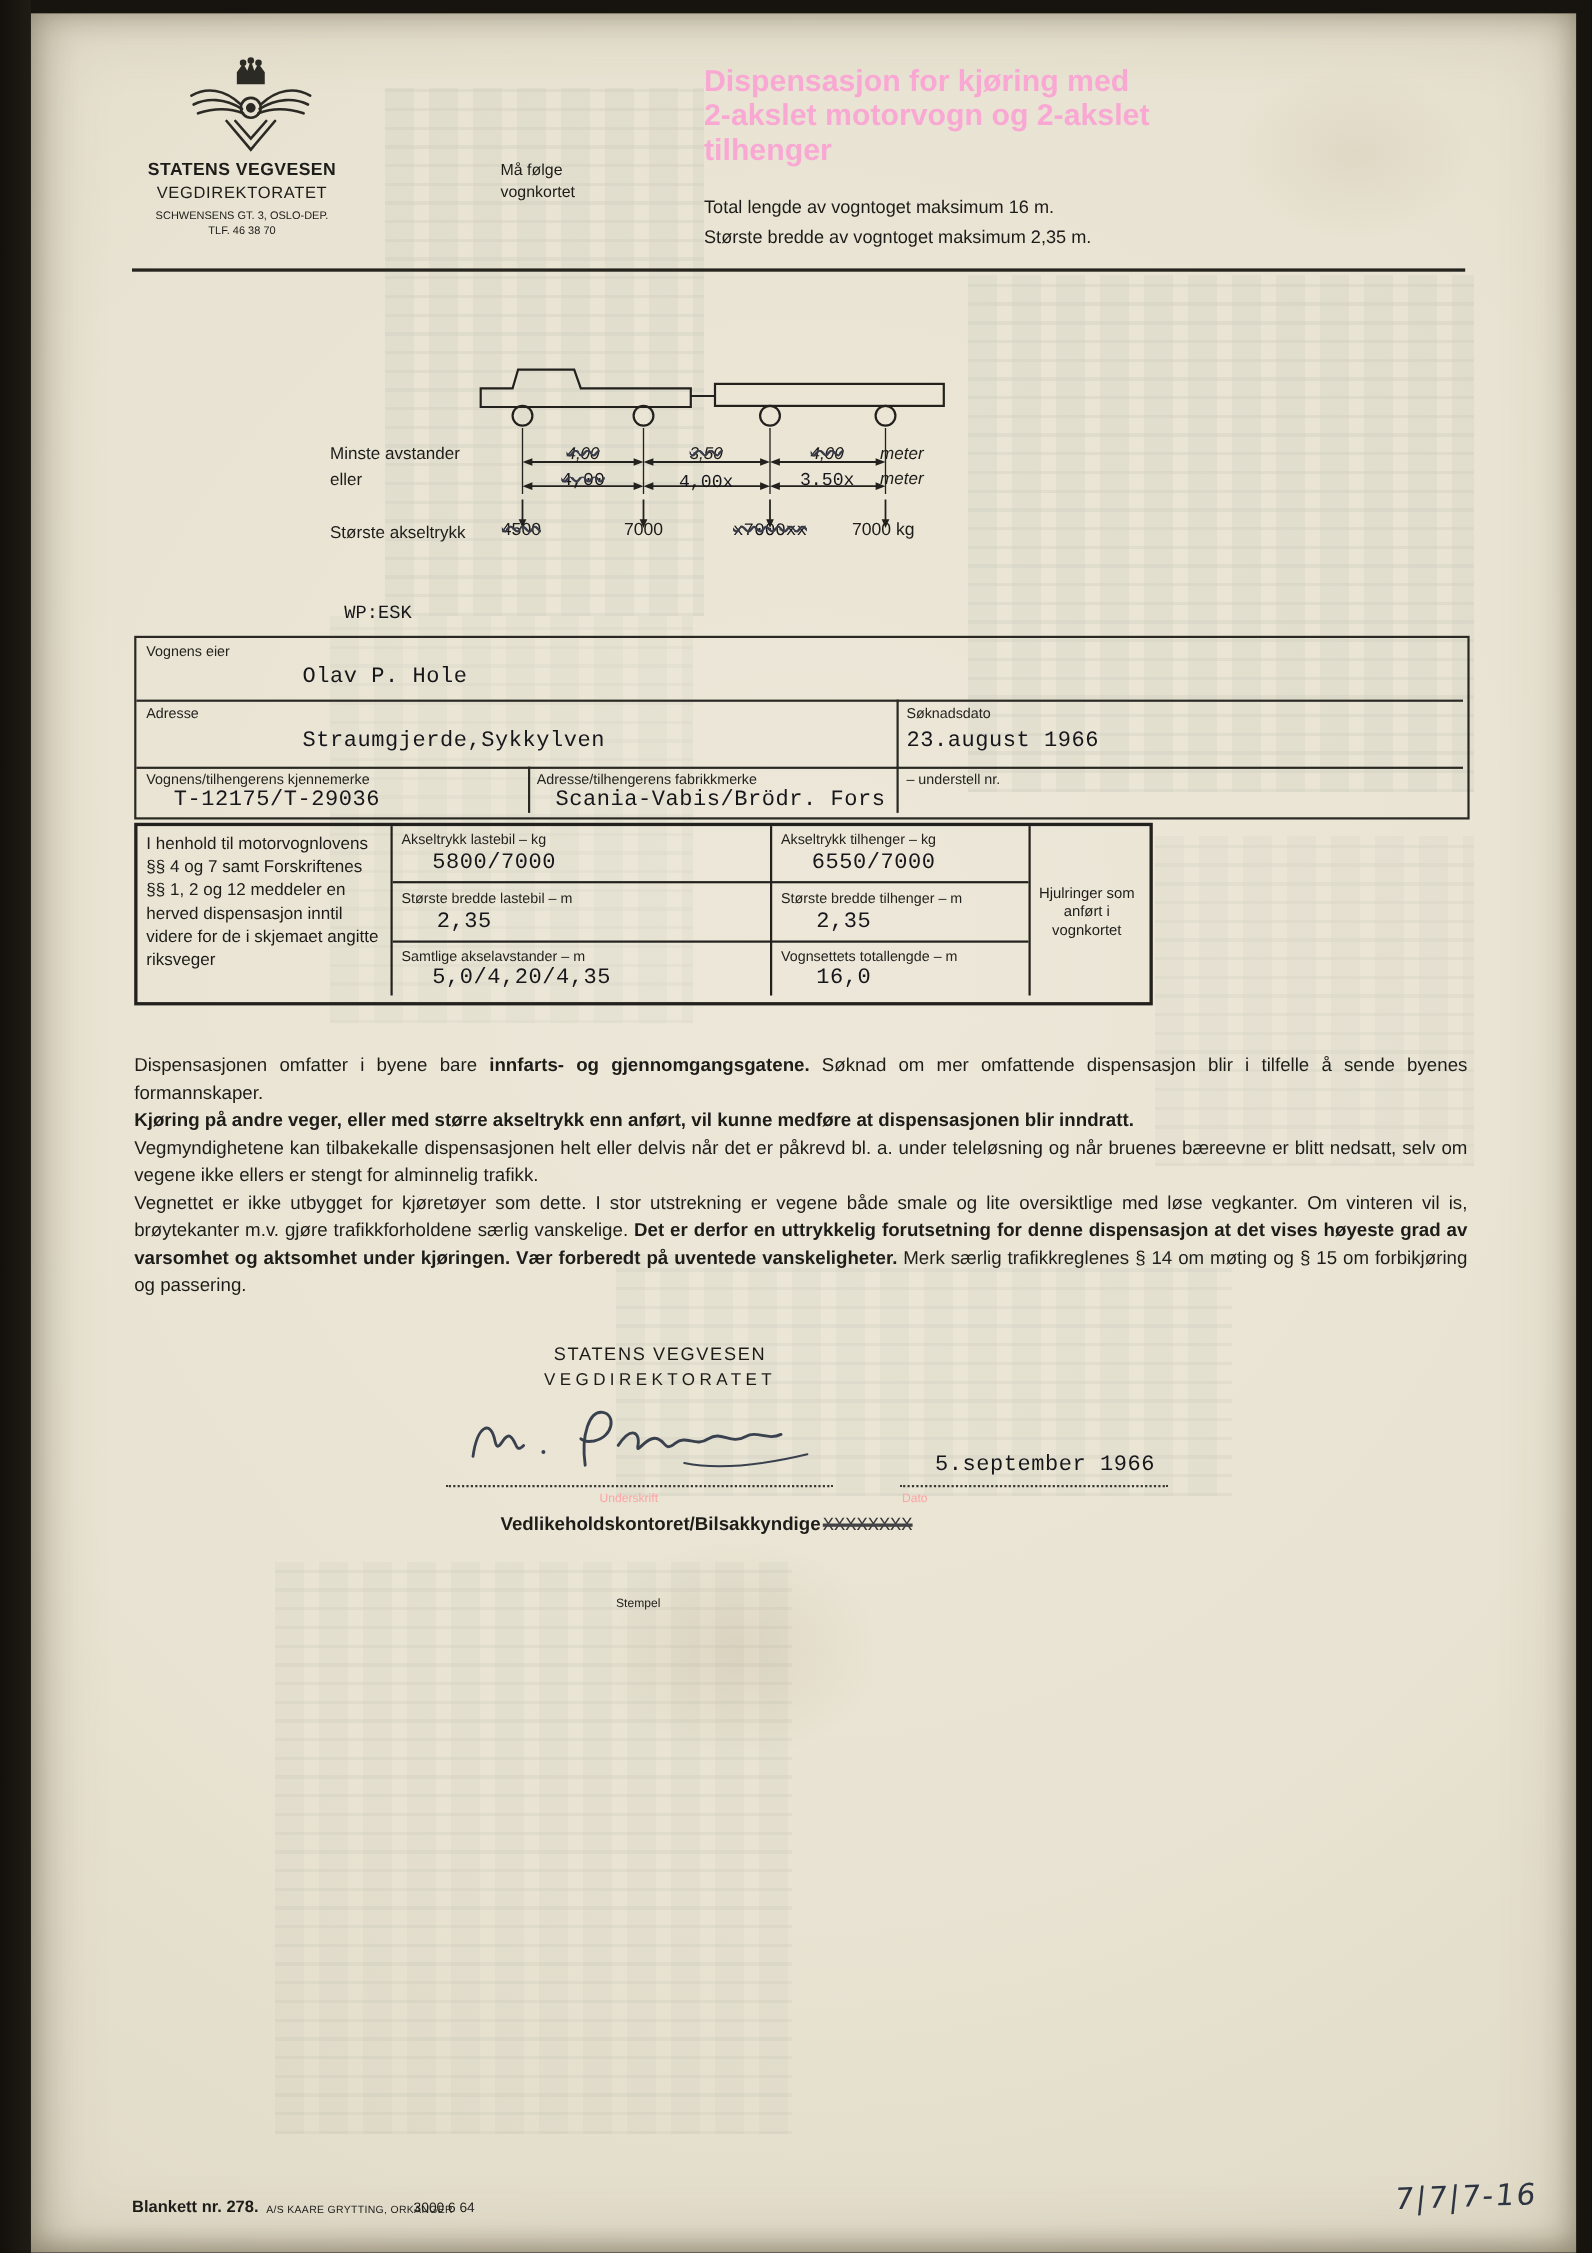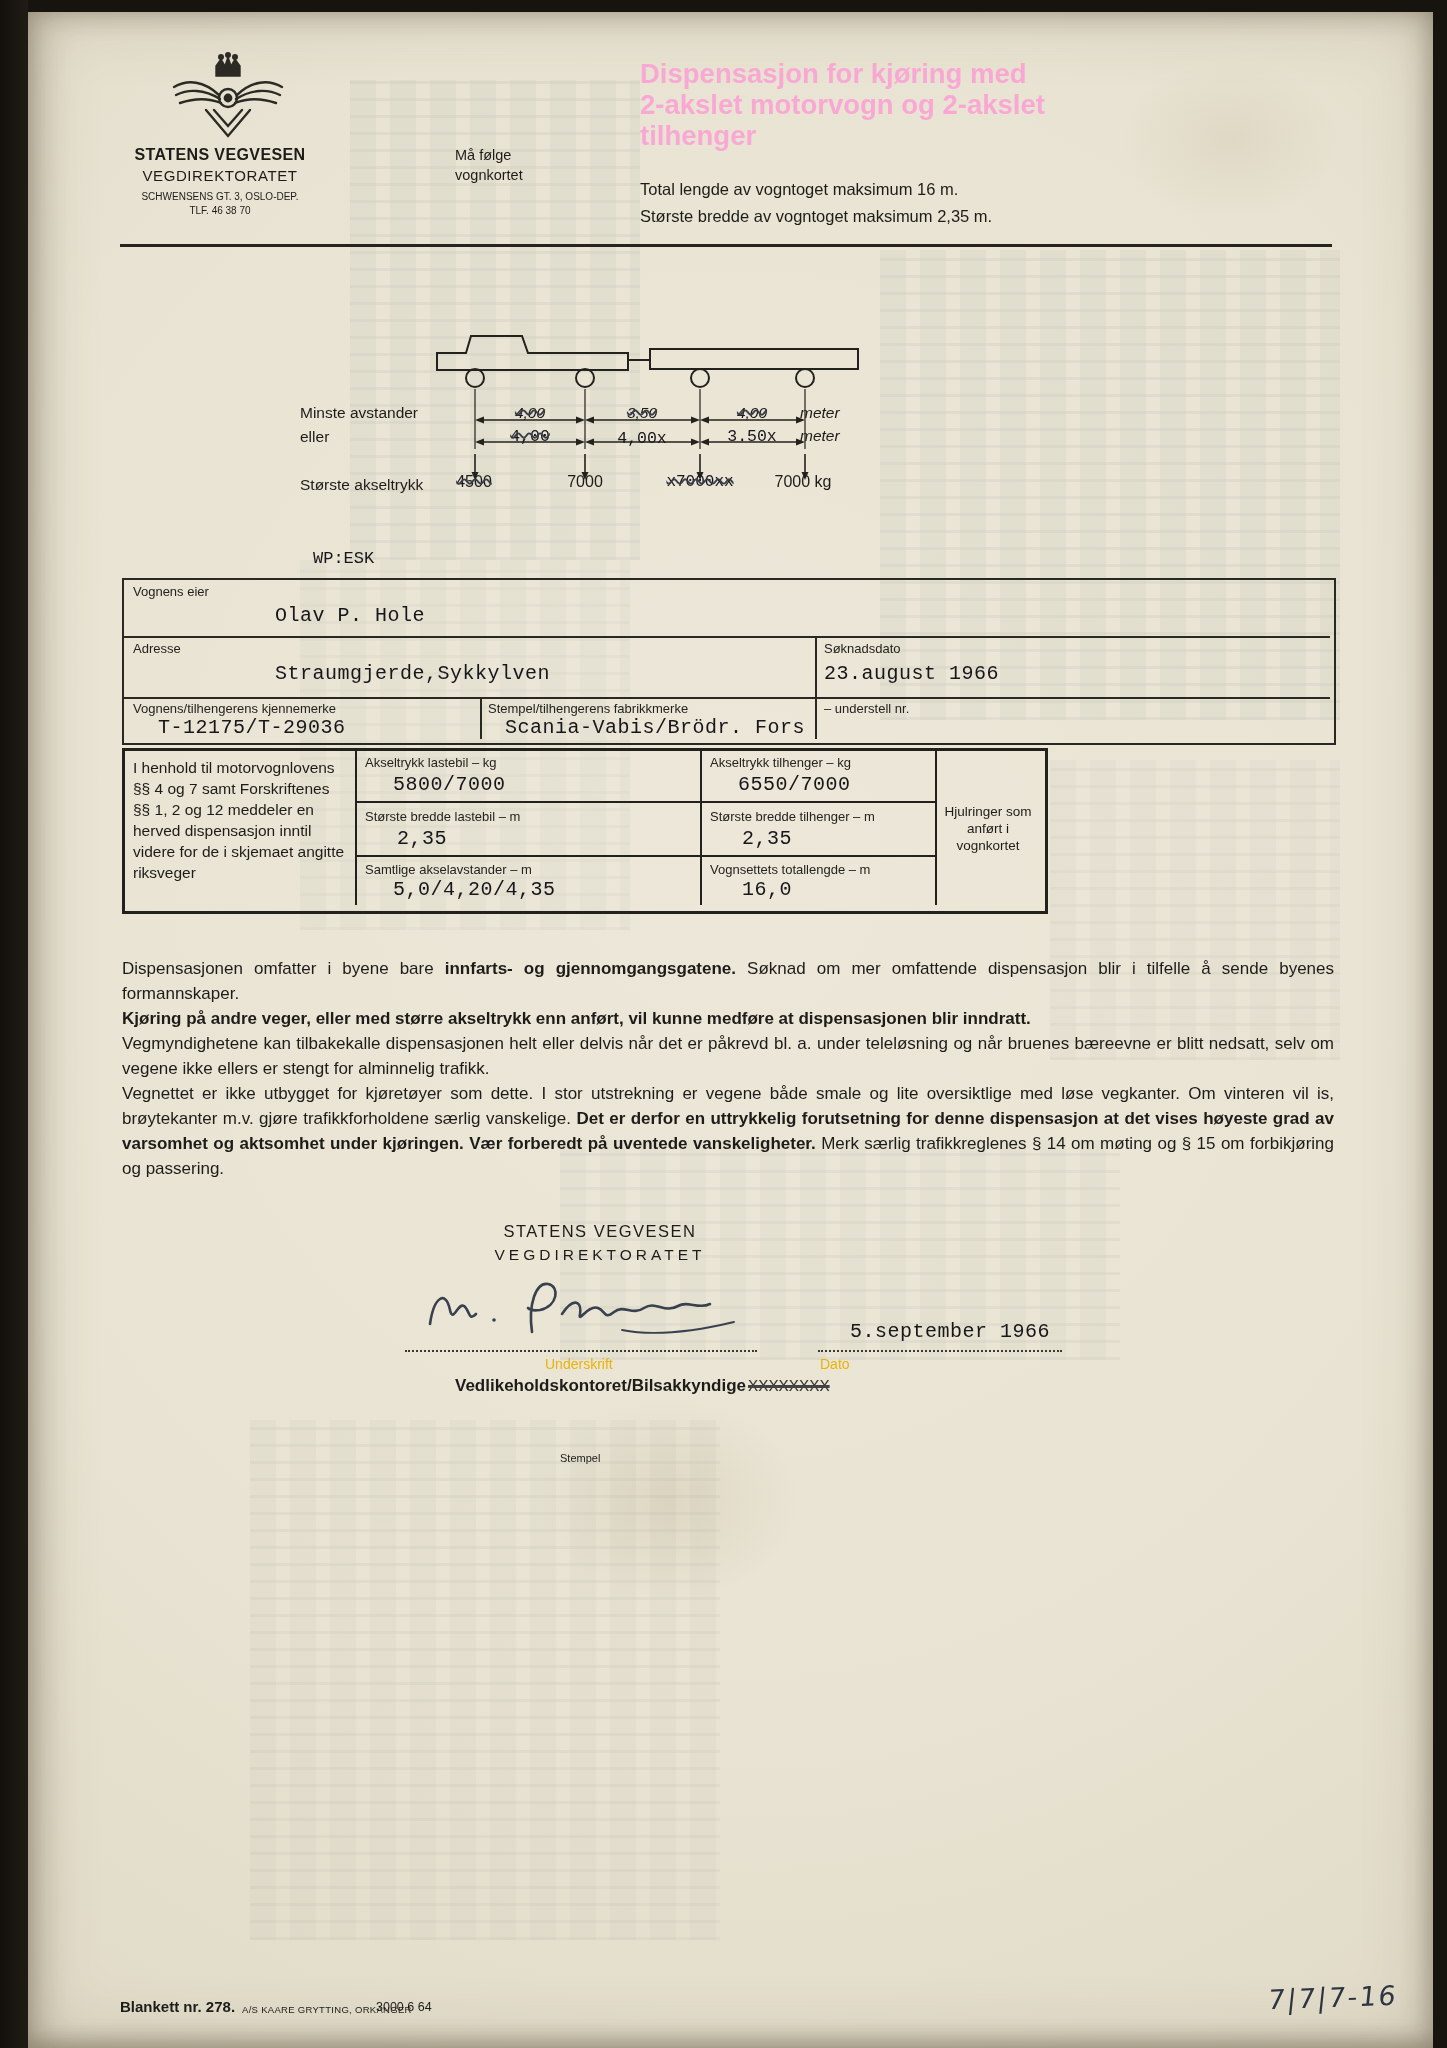--- a/index.html
+++ b/index.html
@@ -18,21 +18,21 @@
   .pen-strike{text-decoration-line:line-through;text-decoration-style:wavy;text-decoration-color:#3a3c49;text-decoration-thickness:2px}
   .type-strike{text-decoration-line:line-through;text-decoration-color:#26262b;text-decoration-thickness:2.5px}
   .bleed{position:absolute;opacity:.55;filter:blur(.7px);
     background:
       repeating-linear-gradient(90deg, rgba(108,122,112,.10) 0 26px, transparent 26px 40px),
       repeating-linear-gradient(0deg, rgba(108,122,112,.13) 0 3px, transparent 3px 17px);}
   .stain{position:absolute;border-radius:50%}
   .dotline{position:absolute;height:0;border-bottom:2px dotted #3a3833}
   .gridline{position:absolute;background:#2a2822}
   .gridline2{position:absolute;background:#23211d}
-  .small-lab{font-size:14px;color:#eab308}
+  .small-lab{font-size:11px;color:#fca5a5}
 </style>
 </head>
 <body>
 
 <div class="scan">
   <div class="paper"></div>
 
   <div class="bleed" style="left:350px;top:80px;width:290px;height:480px"></div>
   <div class="bleed" style="left:880px;top:250px;width:460px;height:470px"></div>
   <div class="bleed" style="left:300px;top:560px;width:330px;height:370px;opacity:.35"></div>
@@ -168,21 +168,21 @@
     <span class="abs lab" style="left:9px;top:4px">Vognens eier</span>
     <span class="abs mono tv" style="left:151px;top:24px">Olav P. Hole</span>
 
     <span class="abs lab" style="left:9px;top:61px">Adresse</span>
     <span class="abs mono tv" style="left:151px;top:82px">Straumgjerde,Sykkylven</span>
     <span class="abs lab" style="left:700px;top:61px">Søknadsdato</span>
     <span class="abs mono tv" style="left:700px;top:82px">23.august 1966</span>
 
     <span class="abs lab" style="left:9px;top:121px">Vognens/tilhengerens kjennemerke</span>
     <span class="abs mono tv" style="left:34px;top:136px">T-12175/T-29036</span>
-    <span class="abs lab" style="left:364px;top:121px">Stempel/tilhengerens fabrikkmerke</span>
+    <span class="abs lab" style="left:364px;top:121px">Adresse/tilhengerens fabrikkmerke</span>
     <span class="abs mono tv" style="left:381px;top:136px">Scania-Vabis/Brödr. Fors</span>
     <span class="abs lab" style="left:700px;top:121px">– understell nr.</span>
   </div>
 
   <div class="abs" style="left:122px;top:748px;width:920px;height:160px;border:3px solid #23211d">
     <div class="gridline2" style="left:230px;top:0;width:2px;height:154px"></div>
     <div class="gridline2" style="left:575px;top:0;width:2px;height:154px"></div>
     <div class="gridline2" style="left:810px;top:0;width:2px;height:154px"></div>
     <div class="gridline2" style="left:232px;top:50px;width:578px;height:2px"></div>
     <div class="gridline2" style="left:232px;top:104px;width:578px;height:2px"></div>

